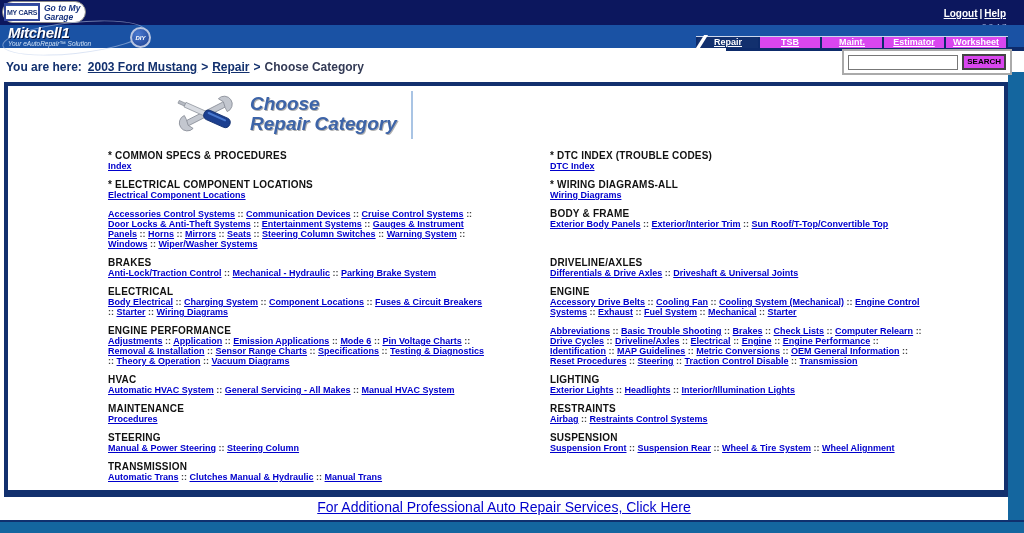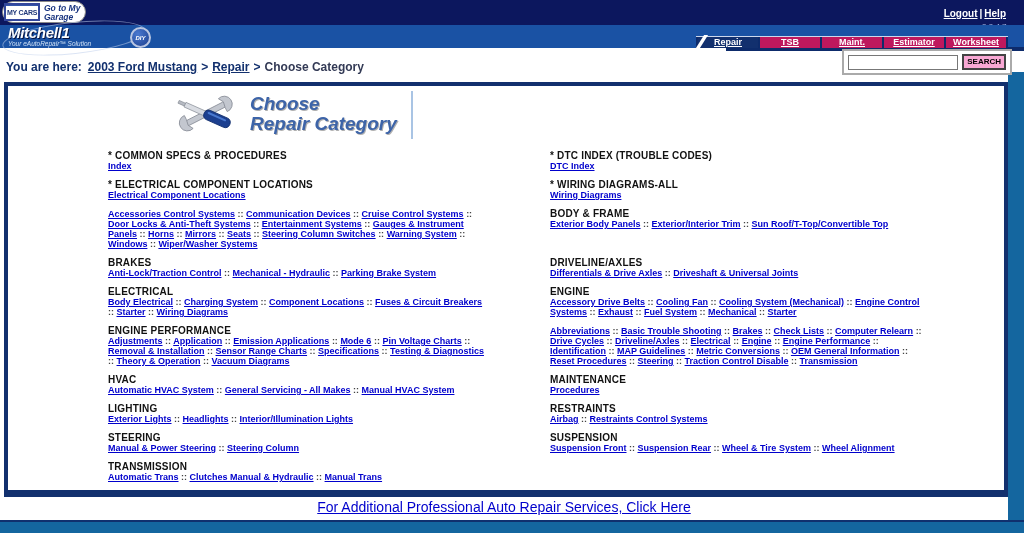--- a/index.html
+++ b/index.html
@@ -33,21 +33,21 @@
     position:absolute;left:122px;top:1px;width:17px;height:17px;border-radius:50%;
     background:radial-gradient(circle at 35% 30%,#4a79d0,#1c3f8f);border:2px solid #b9c6e2;
     color:#fff;font-size:6px;font-weight:bold;font-style:italic;display:flex;align-items:center;justify-content:center;
   }
   
   #tab-bar{
     position:absolute;right:16px;top:36px;display:flex;z-index:5;
     border-top:1px solid #cdd8ec;
   }
   .tab{
-    width:60px;height:11px;background:#be185d;color:#fff;font-size:9px;font-weight:bold;
+    width:60px;height:11px;background:#d946ef;color:#fff;font-size:9px;font-weight:bold;
     text-decoration:underline;text-align:center;line-height:11px;border-left:2px solid #0d2b6b;
     display:block;
   }
   .tab:last-child{border-right:2px solid #0d2b6b;}
   .tab.active{background:#12306e;}
   #tab-diagonal{position:absolute;right:320px;top:35px;width:4px;height:13px;background:#ffffff;transform:skewX(-32deg);z-index:6;}
   #tab-understrip{position:absolute;right:0;top:47px;width:298px;height:4px;background:#0d2b6b;z-index:4;}
   
   #breadcrumb{position:absolute;left:6px;top:60px;font-size:12px;color:#12306e;}
   #breadcrumb .bc-prefix{font-weight:bold;color:#12306e;margin-right:4px;}
@@ -55,21 +55,21 @@
   #breadcrumb .bc-sep{color:#12306e;font-weight:bold;margin:0 2px;}
   #breadcrumb .bc-current{color:#333a55;font-weight:bold;margin-left:2px;}
   
   #search-panel{
     position:absolute;right:12px;top:49px;background:#fff;border:2px solid #aaaaaa;
     padding:3px 4px;display:flex;align-items:center;gap:4px;z-index:7;
   }
   #search-input{width:104px;height:13px;border:1px solid #777;font-size:9px;padding:0 2px;}
   #search-button{
     font-family:"Liberation Sans",sans-serif;font-size:8px;font-weight:bold;color:#000;
-    background:#f9a8d4;border:2px solid #444;padding:1px 3px;line-height:10px;
+    background:#d946ef;border:2px solid #444;padding:1px 3px;line-height:10px;
   }
   
   #main-box{
     position:absolute;left:4px;top:82px;width:1004px;height:415px;box-sizing:border-box;
     border:4px solid #12306e;border-bottom-width:7px;background:#ffffff;
   }
   #title-area{display:flex;align-items:center;margin:5px 0 0 166px;height:46px;}
   #title-icon{width:64px;height:44px;flex:0 0 auto;}
   #title-text{margin-left:12px;font-style:italic;font-weight:bold;font-size:19px;line-height:20px;color:#3d64a8;text-shadow:1px 1px 0 #b0b0b0;}
   #title-rule{width:0;height:48px;border-left:2px solid #a9c4e4;margin-left:14px;align-self:flex-start;}
@@ -209,26 +209,26 @@
         <div class="cat-links"><a class="cat-link">Adjustments</a><span class="sep"> :: </span><a class="cat-link">Application</a><span class="sep"> :: </span><a class="cat-link">Emission Applications</a><span class="sep"> :: </span><a class="cat-link">Mode 6</a><span class="sep"> :: </span><a class="cat-link">Pin Voltage Charts</a><span class="sep"> :: </span><a class="cat-link">Removal &amp; Installation</a><span class="sep"> :: </span><a class="cat-link">Sensor Range Charts</a><span class="sep"> :: </span><a class="cat-link">Specifications</a><span class="sep"> :: </span><a class="cat-link">Testing &amp; Diagnostics</a><span class="sep"> :: </span><a class="cat-link">Theory &amp; Operation</a><span class="sep"> :: </span><a class="cat-link">Vacuum Diagrams</a></div>
       </div>
       <div class="cat-section">
         <div class="cat-links"><a class="cat-link">Abbreviations</a><span class="sep"> :: </span><a class="cat-link">Basic Trouble Shooting</a><span class="sep"> :: </span><a class="cat-link">Brakes</a><span class="sep"> :: </span><a class="cat-link">Check Lists</a><span class="sep"> :: </span><a class="cat-link">Computer Relearn</a><span class="sep"> :: </span><a class="cat-link">Drive Cycles</a><span class="sep"> :: </span><a class="cat-link">Driveline/Axles</a><span class="sep"> :: </span><a class="cat-link">Electrical</a><span class="sep"> :: </span><a class="cat-link">Engine</a><span class="sep"> :: </span><a class="cat-link">Engine Performance</a><span class="sep"> :: </span><a class="cat-link">Identification</a><span class="sep"> :: </span><a class="cat-link">MAP Guidelines</a><span class="sep"> :: </span><a class="cat-link">Metric Conversions</a><span class="sep"> :: </span><a class="cat-link">OEM General Information</a><span class="sep"> :: </span><a class="cat-link">Reset Procedures</a><span class="sep"> :: </span><a class="cat-link">Steering</a><span class="sep"> :: </span><a class="cat-link">Traction Control Disable</a><span class="sep"> :: </span><a class="cat-link">Transmission</a></div>
       </div>
       <div class="cat-section">
         <div class="cat-heading">HVAC</div>
         <div class="cat-links"><a class="cat-link">Automatic HVAC System</a><span class="sep"> :: </span><a class="cat-link">General Servicing - All Makes</a><span class="sep"> :: </span><a class="cat-link">Manual HVAC System</a></div>
       </div>
       <div class="cat-section">
+        <div class="cat-heading">LIGHTING</div>
+        <div class="cat-links"><a class="cat-link">Exterior Lights</a><span class="sep"> :: </span><a class="cat-link">Headlights</a><span class="sep"> :: </span><a class="cat-link">Interior/Illumination Lights</a></div>
+      </div>
+      <div class="cat-section">
         <div class="cat-heading">MAINTENANCE</div>
         <div class="cat-links"><a class="cat-link">Procedures</a></div>
-      </div>
-      <div class="cat-section">
-        <div class="cat-heading">LIGHTING</div>
-        <div class="cat-links"><a class="cat-link">Exterior Lights</a><span class="sep"> :: </span><a class="cat-link">Headlights</a><span class="sep"> :: </span><a class="cat-link">Interior/Illumination Lights</a></div>
       </div>
       <div class="cat-section">
         <div class="cat-heading">RESTRAINTS</div>
         <div class="cat-links"><a class="cat-link">Airbag</a><span class="sep"> :: </span><a class="cat-link">Restraints Control Systems</a></div>
       </div>
       <div class="cat-section">
         <div class="cat-heading">STEERING</div>
         <div class="cat-links"><a class="cat-link">Manual &amp; Power Steering</a><span class="sep"> :: </span><a class="cat-link">Steering Column</a></div>
       </div>
       <div class="cat-section">

